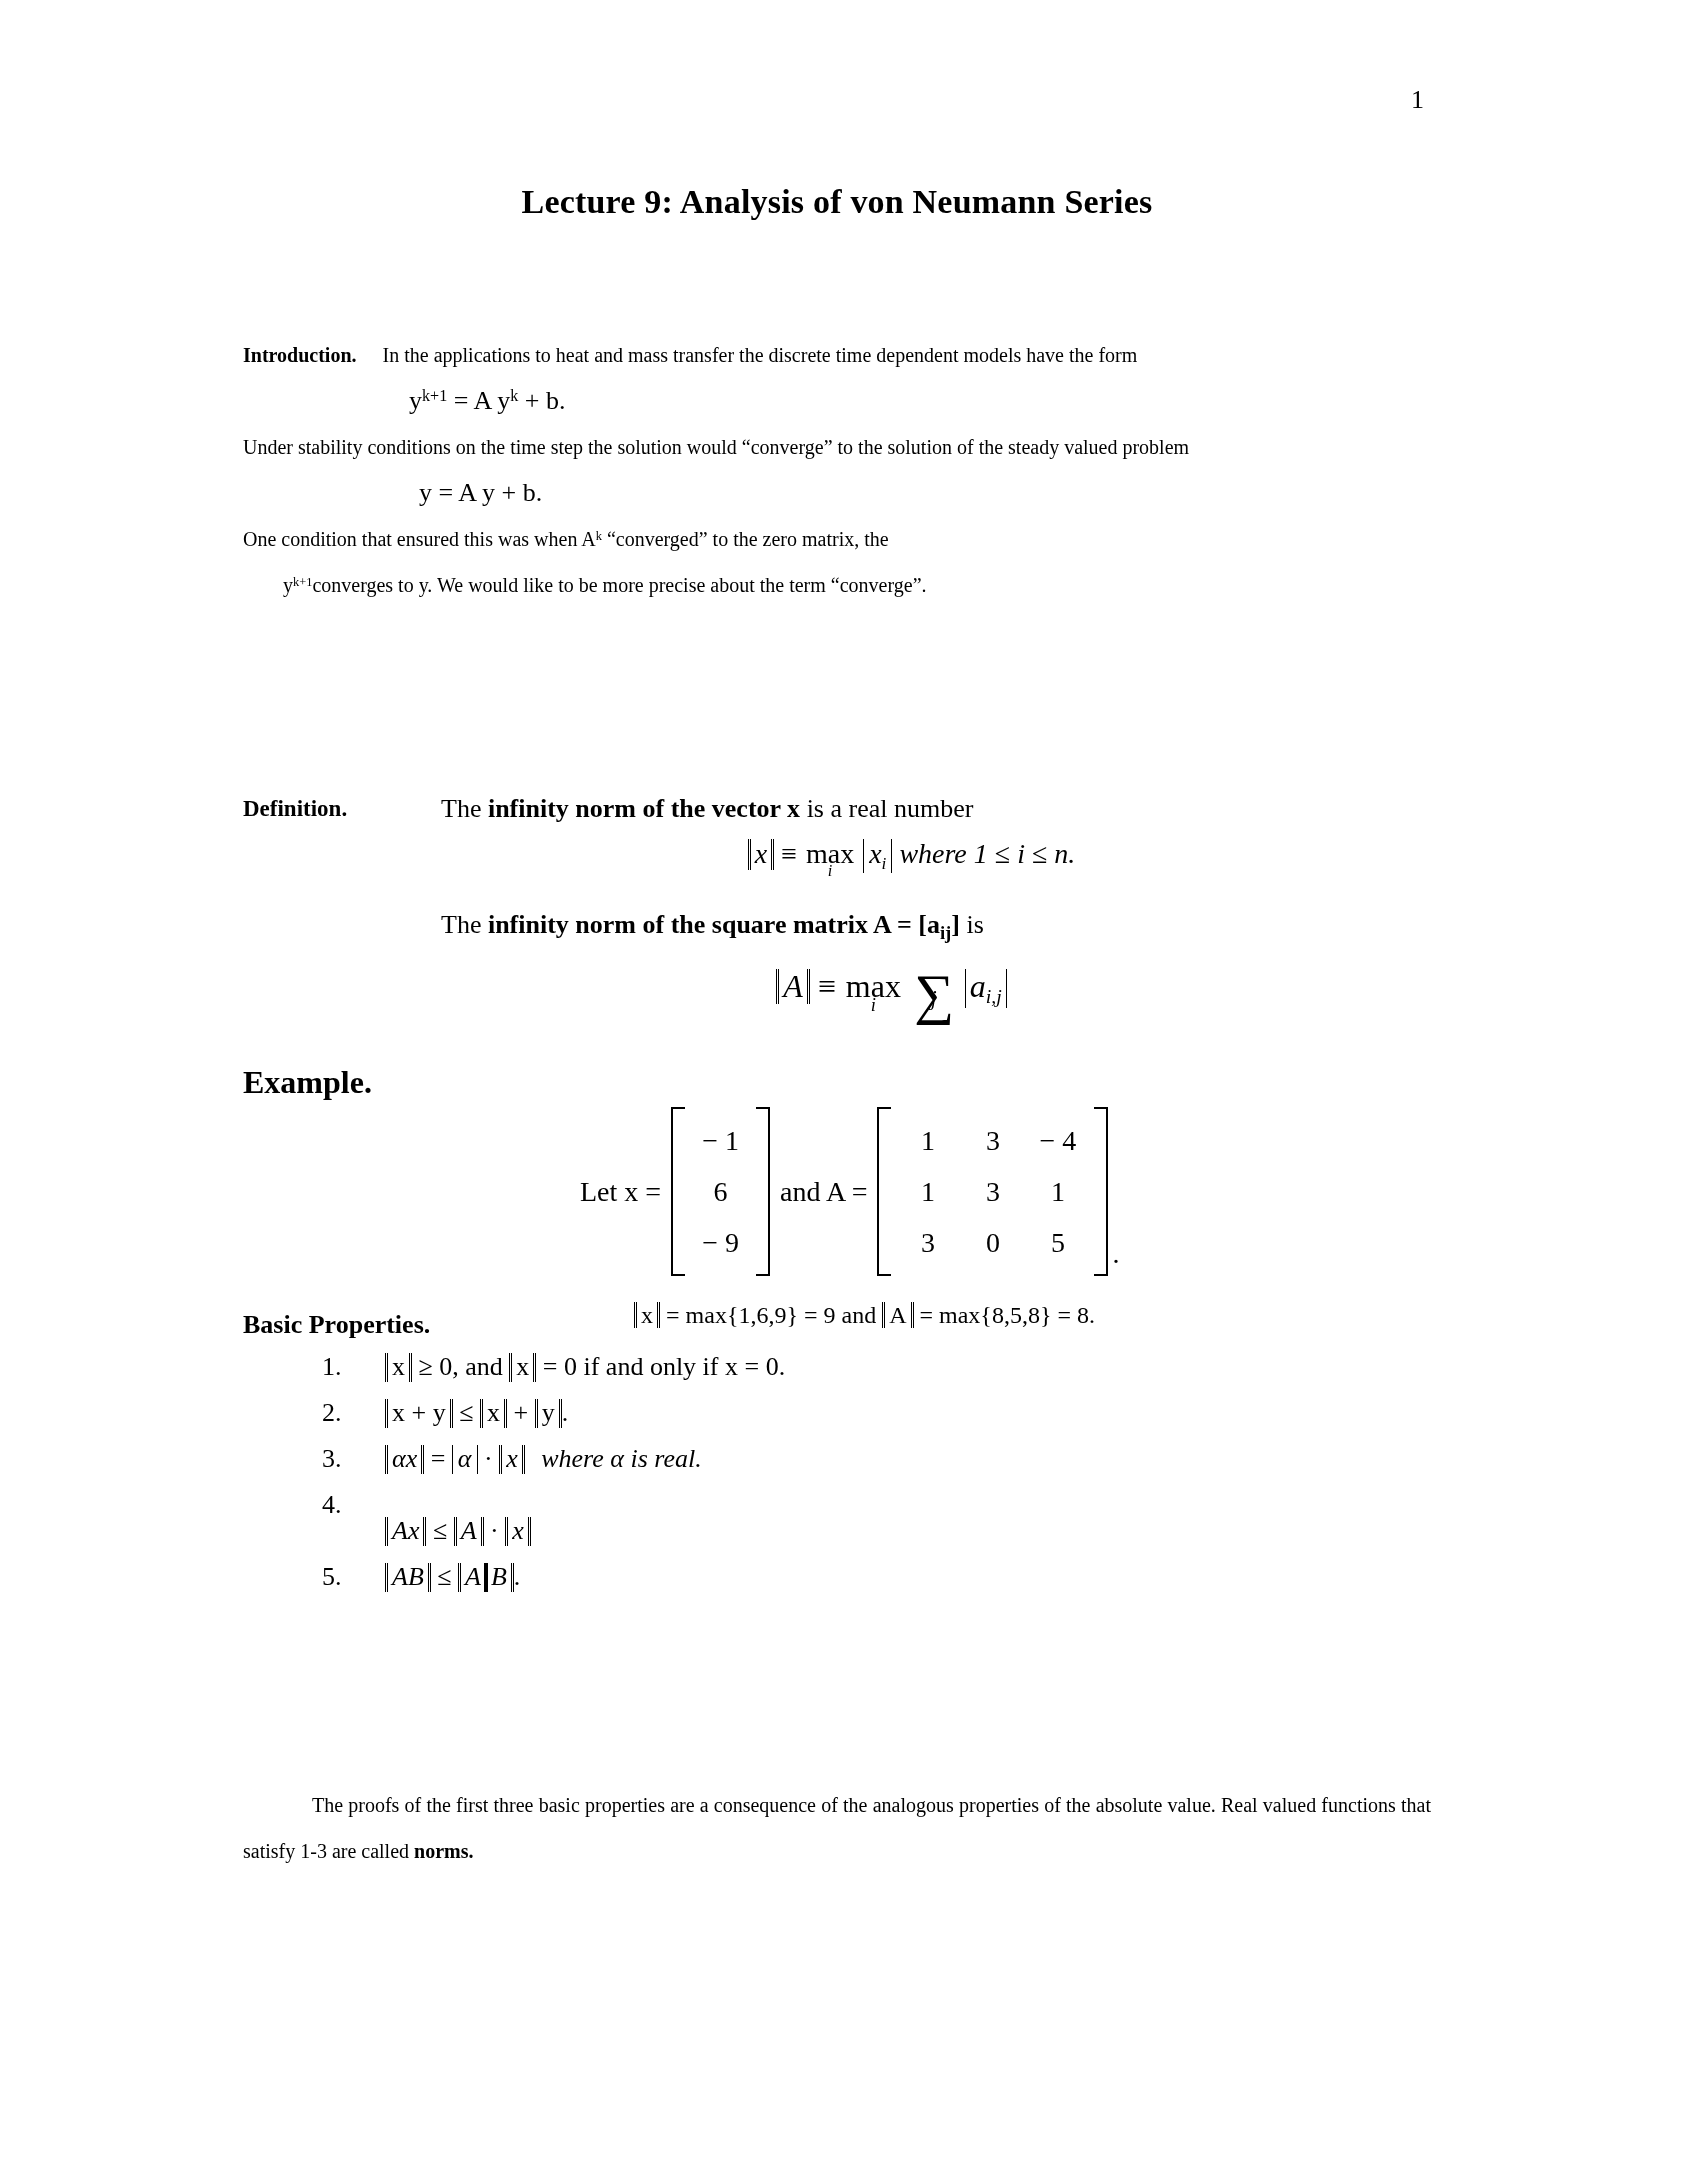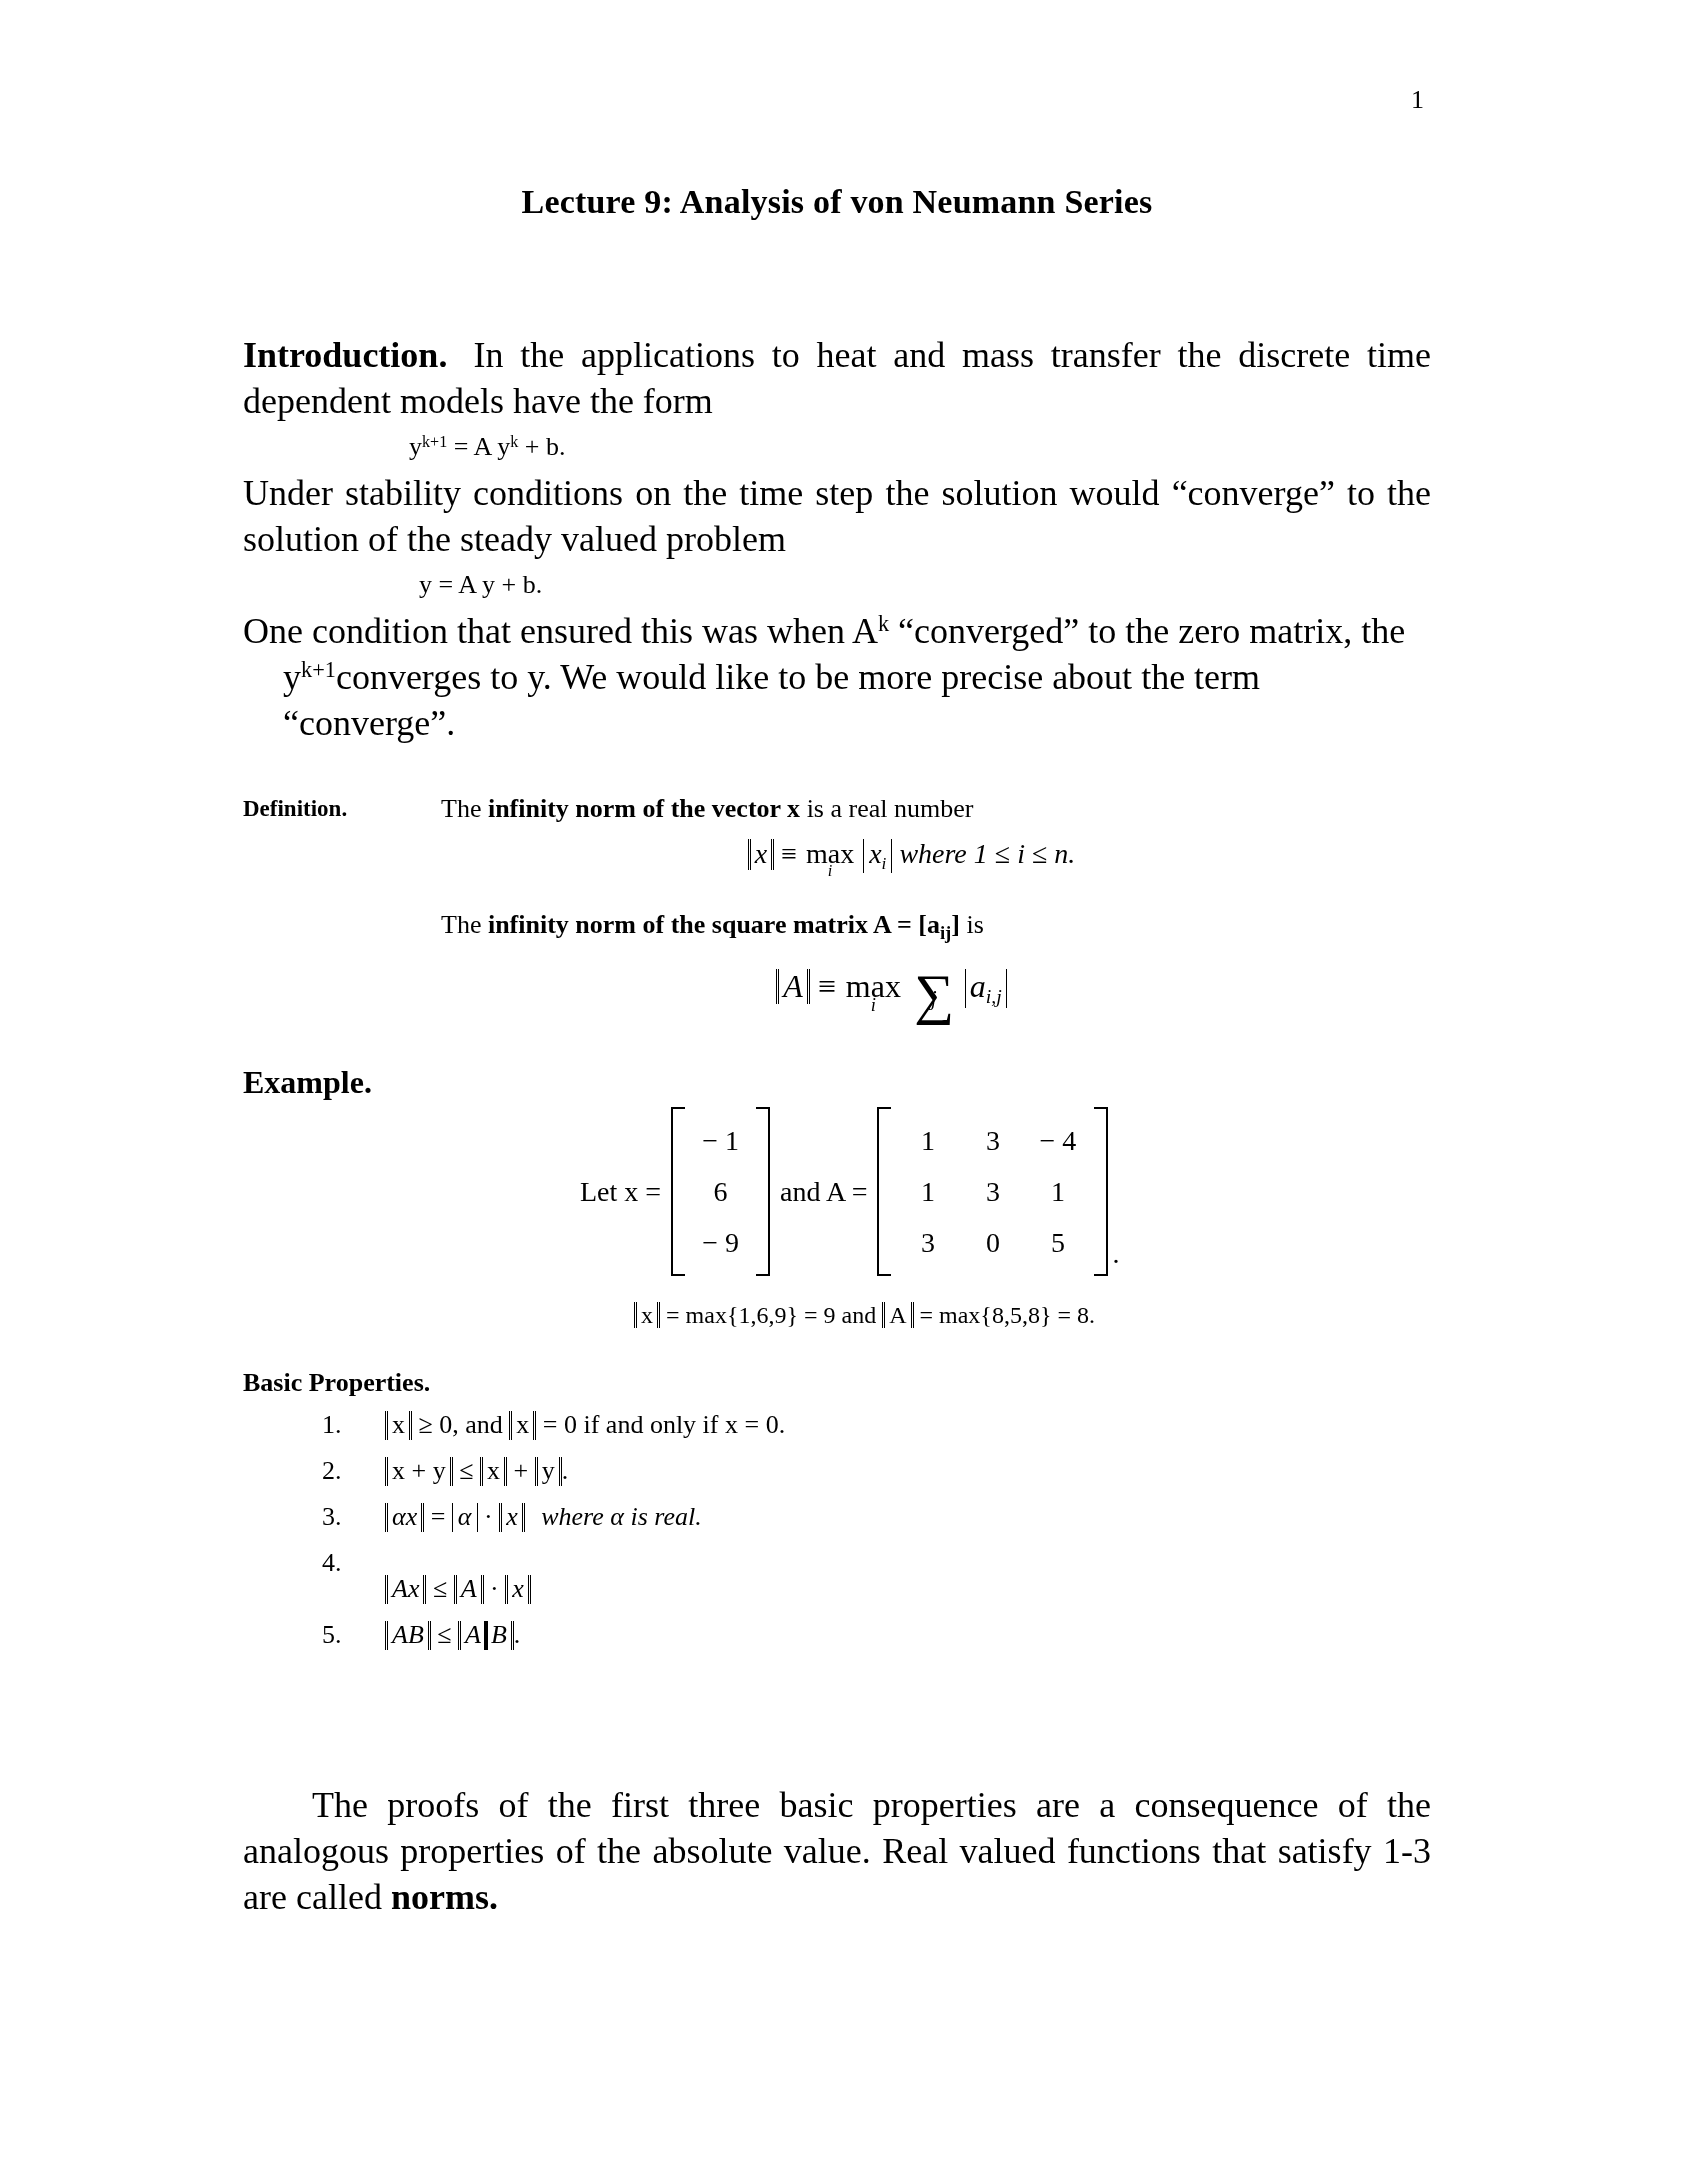--- a/index.html
+++ b/index.html
@@ -42,21 +42,21 @@
     top: 183px;
     width: 1188px;
     text-align: center;
     font-size: 34px;
     font-weight: bold;
     letter-spacing: 0.2px;
   }
 
   
   .para {
-    font-size: 36px;
+    font-size: 20px;
     line-height: 46px;
     text-align: justify;
     text-justify: inter-word;
   }
   .para.ragged { text-align: left; margin-left: 40px; }
   .lead {
     font-weight: bold;
   }
   .lead-gap { display: inline-block; width: 26px; }
   .eq-center {
@@ -295,21 +295,21 @@
       </div>
 
       <div class="eq-center math" style="font-size:24px; padding-left:55px; margin-top:16px;">
         <span class="nrm">x</span>
         <span>= max{1,6,9} = 9 and</span>
         <span class="nrm">A</span>
         <span>= max{8,5,8} = 8.</span>
       </div>
     </div>
 
-    <div class="blk" style="top:1368px;">
+    <div class="blk" style="top:1310px;">
       <div style="font-size:26px; font-weight:bold;">Basic Properties.</div>
 
       <div class="prop-row" style="margin-top:4px;">
         <div class="prop-num">1.</div>
         <div class="prop-body math">
           <span class="nrm">x</span>
           <span>≥ 0, and</span>
           <span class="nrm">x</span>
           <span>= 0 if and only if x = 0.</span>
         </div>

